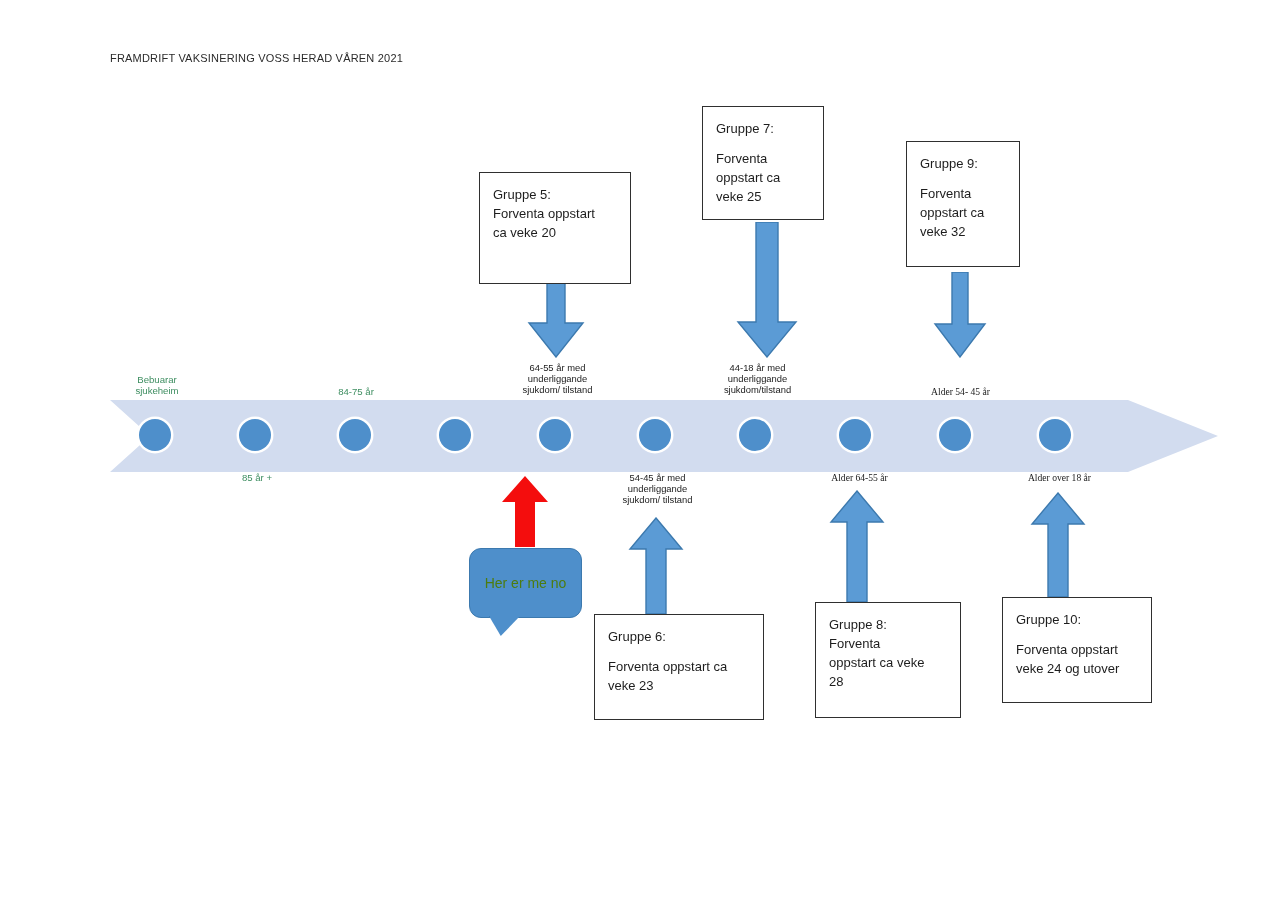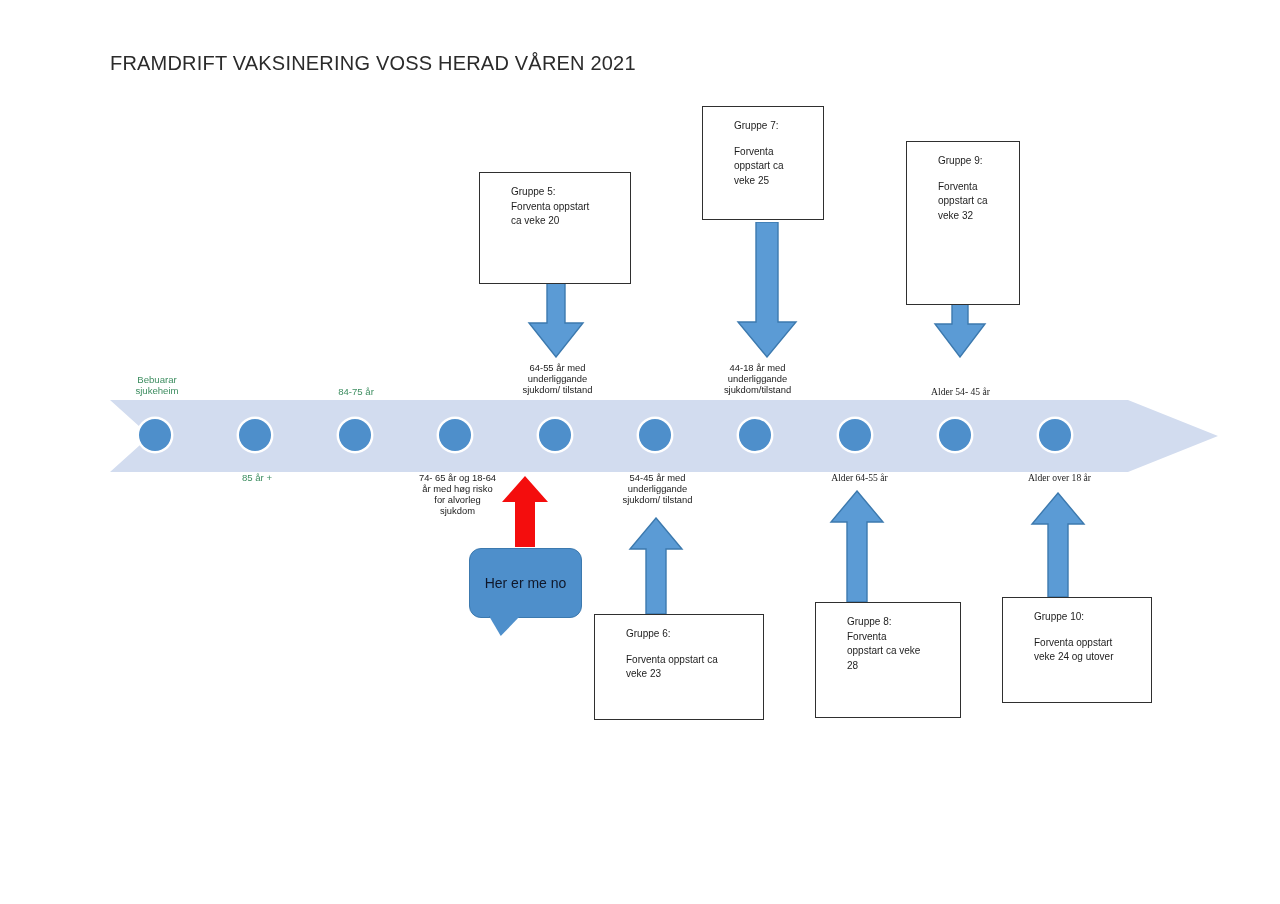--- a/index.html
+++ b/index.html
@@ -9,21 +9,21 @@
     font-family:"Liberation Sans", sans-serif;
     color:#1a1a1a;
     overflow:hidden;
     position:relative;
   }
   .stage{position:absolute;left:0;top:0;width:1280px;height:904px;}
 
   
   .title{
     position:absolute;left:110px;top:52px;
-    font-size:20px;letter-spacing:.2px;color:#2b2b2b;
+    font-size:11px;letter-spacing:.2px;color:#2b2b2b;
     white-space:nowrap;
   }
 
   
   .timeline{
     position:absolute;left:110px;top:400px;width:1108px;height:72px;
   }
   .timeline svg{display:block;}
 
   .dot{
@@ -38,22 +38,22 @@
     position:absolute;text-align:center;line-height:1.18;
     font-size:9.4px;color:#1a1a1a;
   }
   .lbl.green{color:#3E8E61;font-size:9.6px;}
   .lbl.one{font-size:9.6px;font-family:Liberation Serif, serif;}
 
   
   .box{
     position:absolute;border:1.4px solid #2f2f2f;background:#ffffff;
     box-sizing:border-box;
-    font-size:10px;line-height:1.47;color:#1d1d1d;
-    padding:12px 12px 10px 31px;
+    font-size:13px;line-height:1.47;color:#1d1d1d;
+    padding:12px 12px 10px 13px;
   }
   .box .ln{display:block;white-space:nowrap;}
   .box .gap{display:block;height:11px;}
 
   
   .arrow{position:absolute;}
   .arrow svg{display:block;}
 
   
   .bubble{
@@ -66,21 +66,21 @@
   }
   .bubble .tail{
     position:absolute;left:20px;top:68px;width:30px;height:20px;
     background:#4E8FCB;
     clip-path:polygon(0 0,100% 0,38% 100%);
     border-left:1px solid #3C79AE;
   }
   .bubble .txt{
     position:absolute;left:0;top:0;width:113px;height:70px;
     display:flex;align-items:center;justify-content:center;
-    text-align:center;color:#0f172a;font-size:14px;line-height:1.45;
+    text-align:center;color:#4d7c0f;font-size:14px;line-height:1.45;
     padding:12px 10px;box-sizing:border-box;
   }
 </style>
 </head>
 <body>
 
 <div class="stage">
 
   <div class="title">FRAMDRIFT VAKSINERING VOSS HERAD VÅREN 2021</div>
 
@@ -118,26 +118,20 @@
       <span style="display: block;">underliggande</span>
       <span style="display: block;">sjukdom/tilstand</span>
     </div>
   <div class="lbl one" style="left:898px;top:386px;width:125px">
       <span style="display: block;">Alder 54- 45 år</span>
     </div>
 
   <div class="lbl green" style="left:212px;top:472px;width:90px">
       <span style="display: block;">85 år +</span>
     </div>
-  <div class="lbl" style="left:395px;top:472px;width:125px">
-      <span style="display: block;">74- 65 år og 18-64</span>
-      <span style="display: block;">år med høg risko</span>
-      <span style="display: block;">for alvorleg</span>
-      <span style="display: block;">sjukdom</span>
-    </div>
   <div class="lbl" style="left:595px;top:472px;width:125px">
       <span style="display: block;">54-45 år med</span>
       <span style="display: block;">underliggande</span>
       <span style="display: block;">sjukdom/ tilstand</span>
     </div>
   <div class="lbl one" style="left:797px;top:472px;width:125px">
       <span style="display: block;">Alder 64-55 år</span>
     </div>
   <div class="lbl one" style="left:997px;top:472px;width:125px">
       <span style="display: block;">Alder over 18 år</span>
@@ -192,21 +186,21 @@
       <span class="ln">Forventa oppstart</span>
       <span class="ln">ca veke 20</span>
     </div>
   <div class="box" style="left:702px;top:106px;width:122px;height:114px">
       <span class="ln">Gruppe 7:</span>
       <span class="gap"></span>
       <span class="ln">Forventa</span>
       <span class="ln">oppstart ca</span>
       <span class="ln">veke 25</span>
     </div>
-  <div class="box" style="left:906px;top:141px;width:114px;height:164px">
+  <div class="box" style="left:906px;top:141px;width:114px;height:126px">
       <span class="ln">Gruppe 9:</span>
       <span class="gap"></span>
       <span class="ln">Forventa</span>
       <span class="ln">oppstart ca</span>
       <span class="ln">veke 32</span>
     </div>
   <div class="box" style="left:594px;top:614px;width:170px;height:106px">
       <span class="ln">Gruppe 6:</span>
       <span class="gap"></span>
       <span class="ln">Forventa oppstart ca</span>

